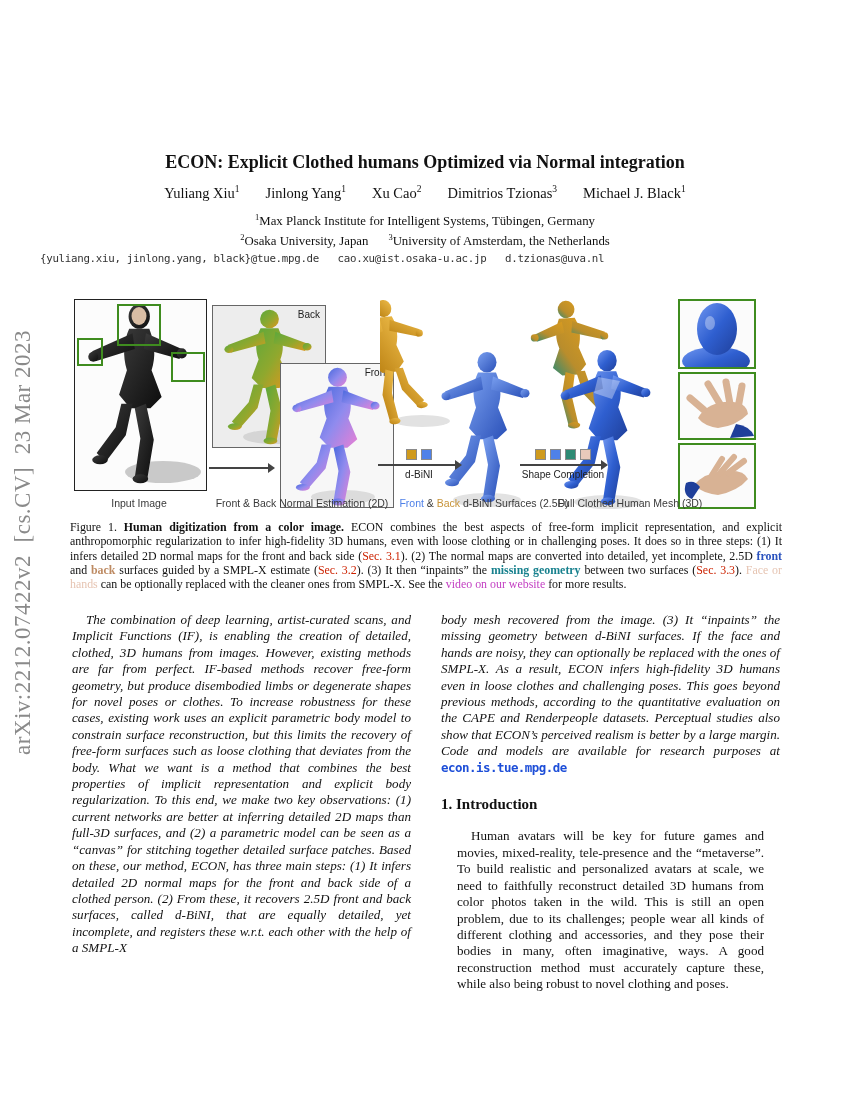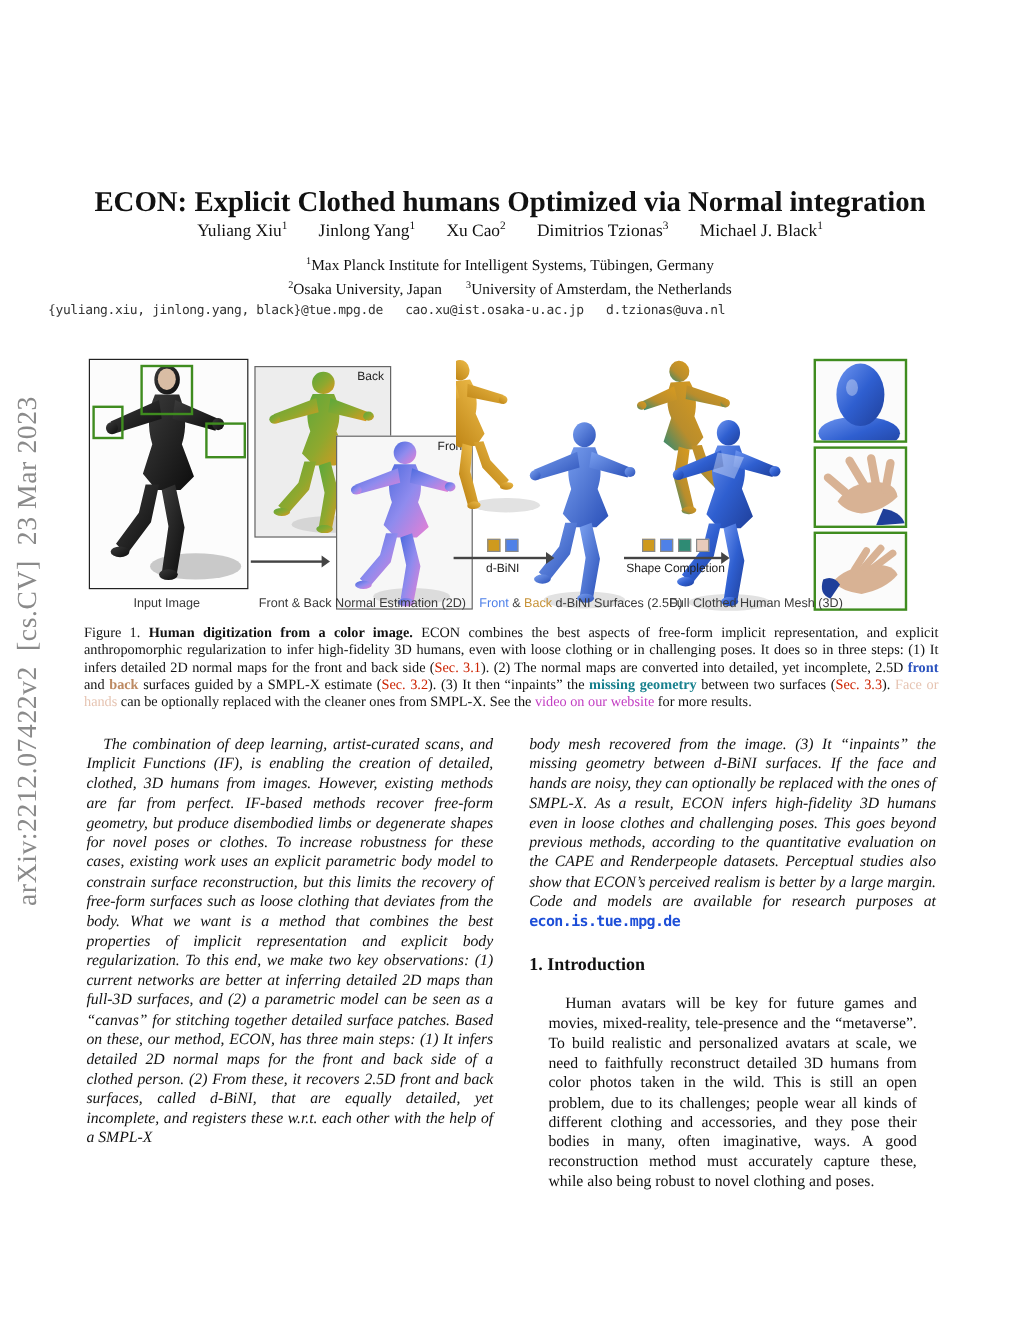--- a/index.html
+++ b/index.html
@@ -11,21 +11,21 @@
   
   .arxiv-banner{
     position:absolute;left:10px;top:282px;height:520px;width:34px;
     writing-mode:vertical-rl;transform:rotate(180deg);
     font-size:23px;color:#8a8a8a;letter-spacing:.5px;white-space:pre;
     text-align:center;
   }
   
   .title{
     position:absolute;left:60px;right:60px;top:140px;
-    text-align:center;font-size:24px;font-weight:700;
+    text-align:center;font-size:18px;font-weight:700;
   }
   .authors{
     position:absolute;left:40px;right:40px;top:184px;
     text-align:center;font-size:14.5px;
   }
   .author + .author{margin-left:26px;}
   .author sup{font-size:9.5px;}
   .affil{
     position:absolute;left:40px;right:40px;text-align:center;font-size:12.8px;
   }

